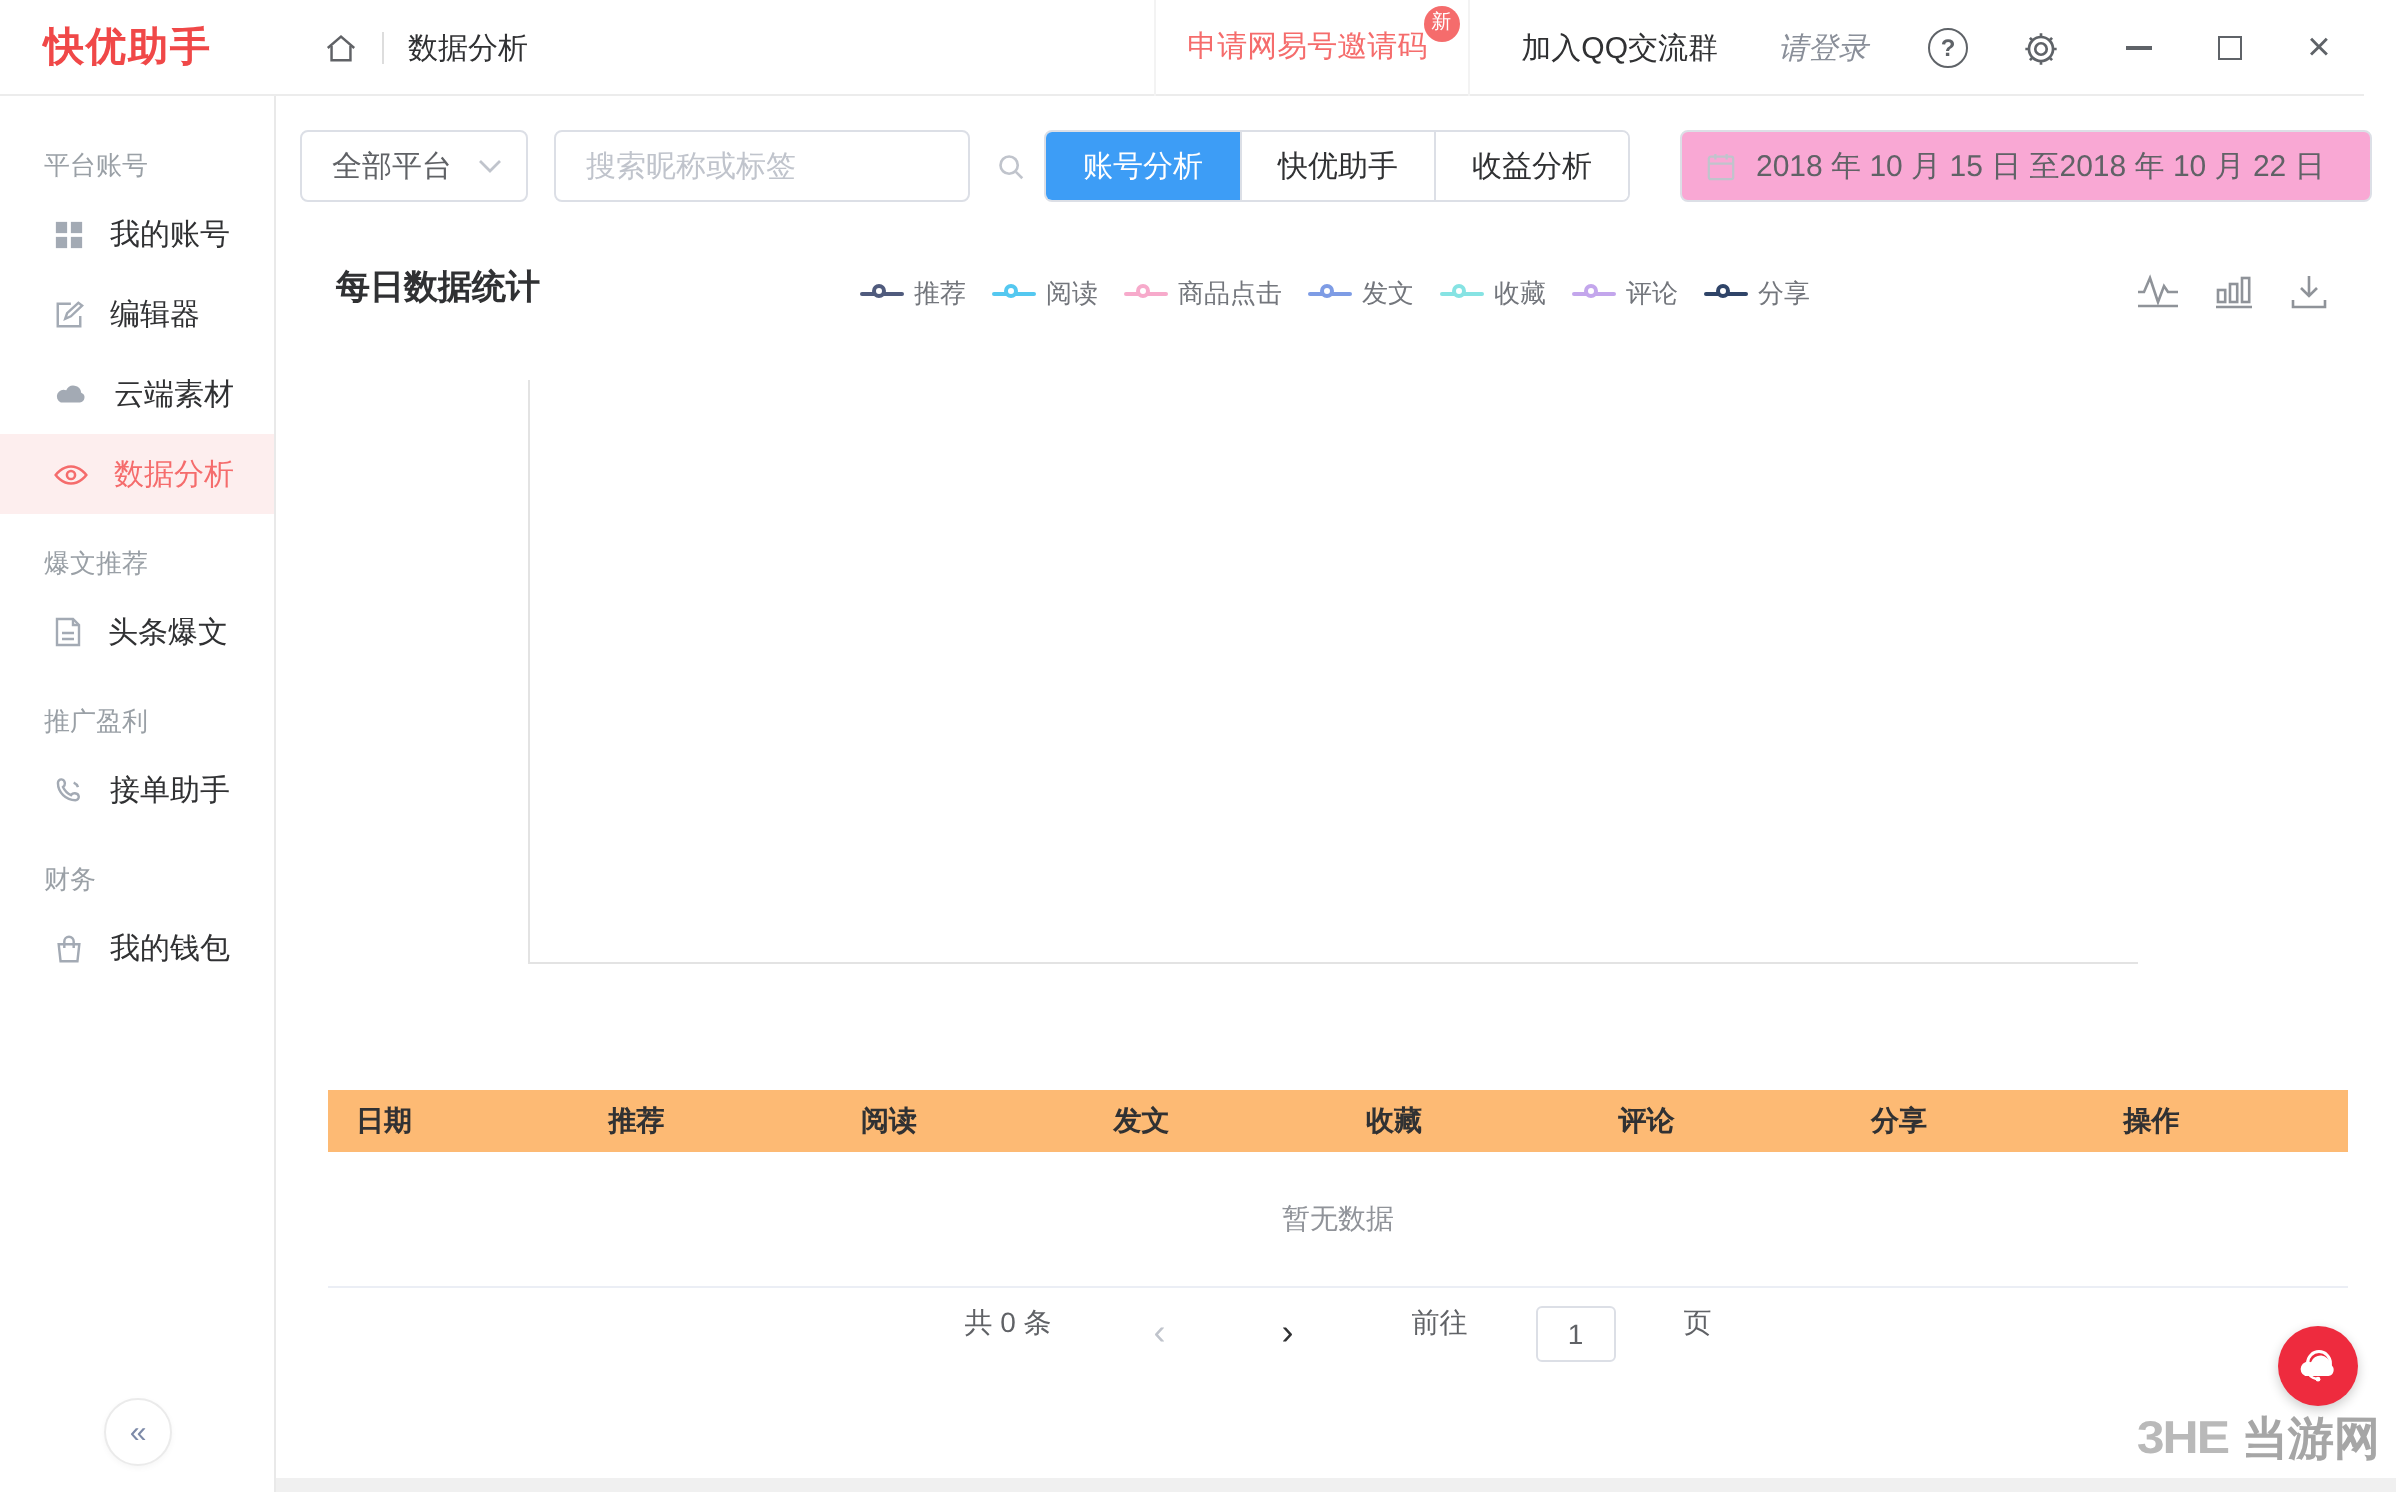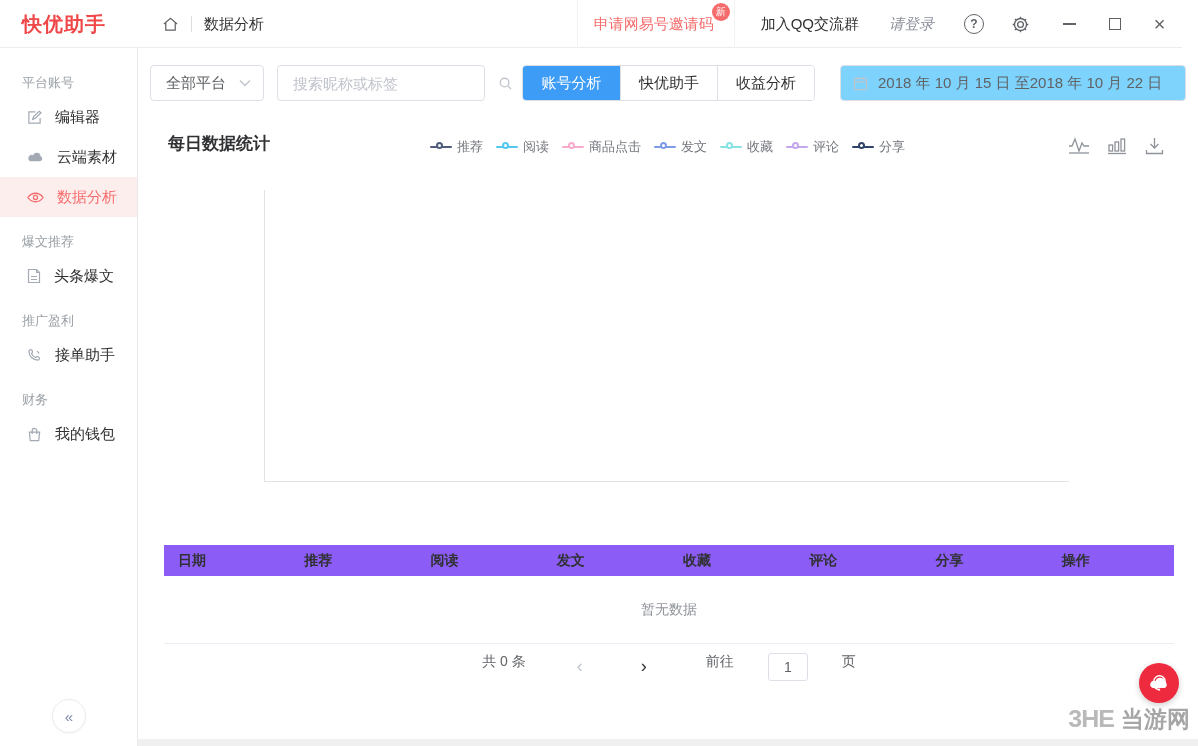--- a/index.html
+++ b/index.html
@@ -42,38 +42,38 @@
   .search-box { position:absolute; left:139px; top:17px; width:208px; height:36px; border:1px solid #dcdfe6; border-radius:4px; display:flex; align-items:center; background:#fff; }
   .search-box input { flex:1; border:none; outline:none; padding:0 6px 0 15px; font-size:15px; color:#606266; font-family:inherit; background:transparent; }
   .search-box input::placeholder { color:#c0c4cc; }
   .search-icon-wrap { padding-right:12px; display:flex; color:#c0c4cc; }
 
   .tab-group { position:absolute; left:384px; top:17px; height:36px; display:flex; border:1px solid #dcdfe6; border-radius:4px; overflow:hidden; }
   .tab { width:97px; height:100%; display:flex; align-items:center; justify-content:center; font-size:15px; color:#303133; background:#fff; cursor:pointer; border-left:1px solid #dcdfe6; }
   .tab:first-child { border-left:none; }
   .tab.active { color:#fff; border-left:none; }
 
-  .date-box { position:absolute; left:702px; top:17px; width:346px; height:36px; border:1px solid #dcdfe6; border-radius:4px; display:flex; align-items:center; gap:10px; padding-left:12px; font-size:15px; color:#606266; cursor:pointer; background:#7dd3fc; }
+  .date-box { position:absolute; left:702px; top:17px; width:346px; height:36px; border:1px solid #dcdfe6; border-radius:4px; display:flex; align-items:center; gap:10px; padding-left:12px; font-size:15px; color:#606266; cursor:pointer; background:#f9a8d4; }
   .date-box .cal { display:flex; color:#c0c4cc; }
 
   .chart-title { position:absolute; left:30px; top:84px; font-size:17px; font-weight:bold; color:#303133; }
   .legend { position:absolute; left:292px; top:90px; display:flex; gap:13px; align-items:center; }
   .lg-item { display:flex; align-items:center; gap:5px; cursor:pointer; }
   .lg-marker { position:relative; width:22px; height:10px; }
   .lg-line { position:absolute; left:0; right:0; top:4px; height:2px; border-radius:1px; }
   .lg-dot { position:absolute; left:6px; top:0; width:7px; height:7px; border:2px solid #999; border-radius:50%; background:#fff; }
   .lg-label { font-size:13px; color:#73767c; }
   .chart-tools { position:absolute; right:33px; top:88px; display:flex; gap:17px; color:#8f9399; }
   .chart-tools .tool { cursor:pointer; display:flex; }
 
   .axis-y { position:absolute; left:126px; top:142px; width:1px; height:292px; background:#e3e3e3; }
   .axis-x { position:absolute; left:126px; top:433px; width:805px; height:1px; background:#e3e3e3; }
 
   .table { position:absolute; left:26px; top:497px; width:1010px; }
-  .thead { display:flex; height:31px; background:#8b5cf6; align-items:center; }
+  .thead { display:flex; height:31px; background:#fdba74; align-items:center; }
   .th { width:12.5%; padding-left:14px; font-size:14px; font-weight:bold; color:#303133; }
   .tbody-empty { height:68px; border-bottom:1px solid #ebeef5; display:flex; align-items:center; justify-content:center; font-size:14px; color:#909399; }
 
   .pagination { position:absolute; left:26px; top:605px; width:1010px; height:30px; display:flex; align-items:flex-start; justify-content:center; font-size:14px; color:#606266;gap:26px; }
   .pg-prev, .pg-next { width:28px; text-align:center; font-size:18px; line-height:26px; cursor:pointer; }
   .pg-prev { color:#c0c4cc; margin-left:14px; }
   .pg-next { color:#303133; margin-left:10px; }
   .pg-goto { margin-left:22px;font-family:Liberation Serif, serif; }
   .pg-input { width:40px; height:28px; border:1px solid #dcdfe6; border-radius:3px; text-align:center; font-size:14px; color:#606266; margin:0 8px; outline:none; font-family:inherit; }
   .service-btn { position:absolute; right:19px; bottom:43px; width:40px; height:40px; border-radius:50%; display:flex; align-items:center; justify-content:center; cursor:pointer; box-shadow:0 2px 6px rgba(0,0,0,0.2); }
@@ -126,20 +126,31 @@
         <div class="win-btn">
             <span class="close-glyph">×</span>
           </div>
       </div>
     </div>
   </div>
 
   <div class="sidebar">
     <div class="sb-section-label first">平台账号</div>
 
+    <div class="sb-item">
+      <span class="sb-icon">
+        <svg width="15" height="15" viewBox="0 0 16 16" fill="currentColor">
+            <rect x="1" y="1" width="6" height="6"></rect>
+            <rect x="9" y="1" width="6" height="6"></rect>
+            <rect x="1" y="9" width="6" height="6"></rect>
+            <rect x="9" y="9" width="6" height="6"></rect>
+          </svg>
+      </span>
+      <span>我的账号</span>
+    </div>
 
 
     <div class="sb-item">
       <span class="sb-icon">
         <svg width="15" height="15" viewBox="0 0 16 16" fill="none" stroke="currentColor" stroke-width="1.3">
             <path d="M14 8.5V14H2V2h7"></path>
             <path d="M6 10l1-3 6-5.5L15 3 9 8.7z"></path>
           </svg>
       </span>
       <span>编辑器</span>

